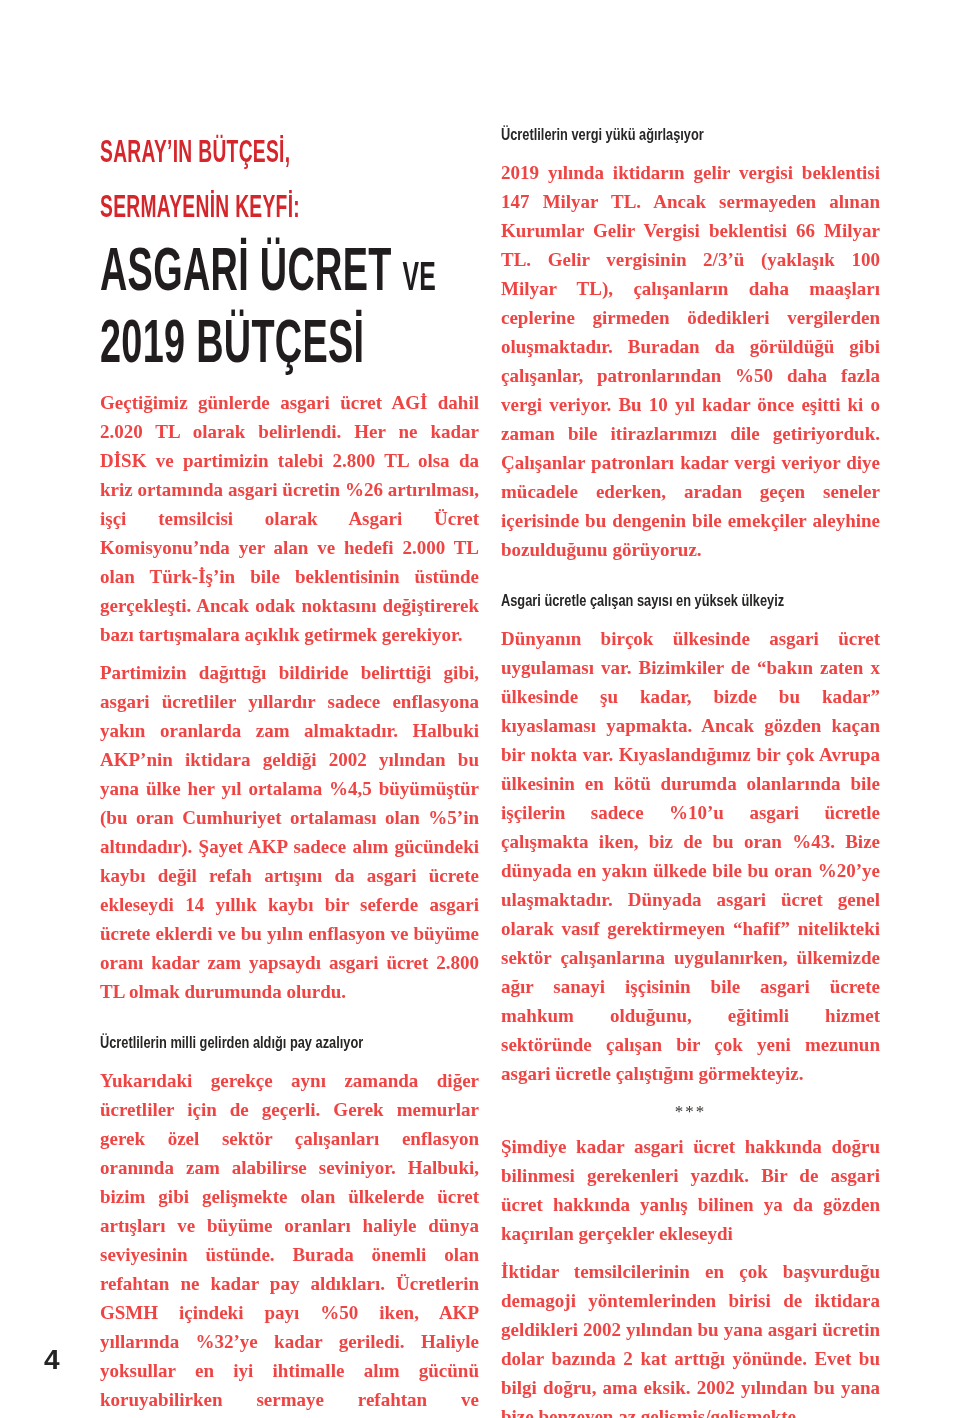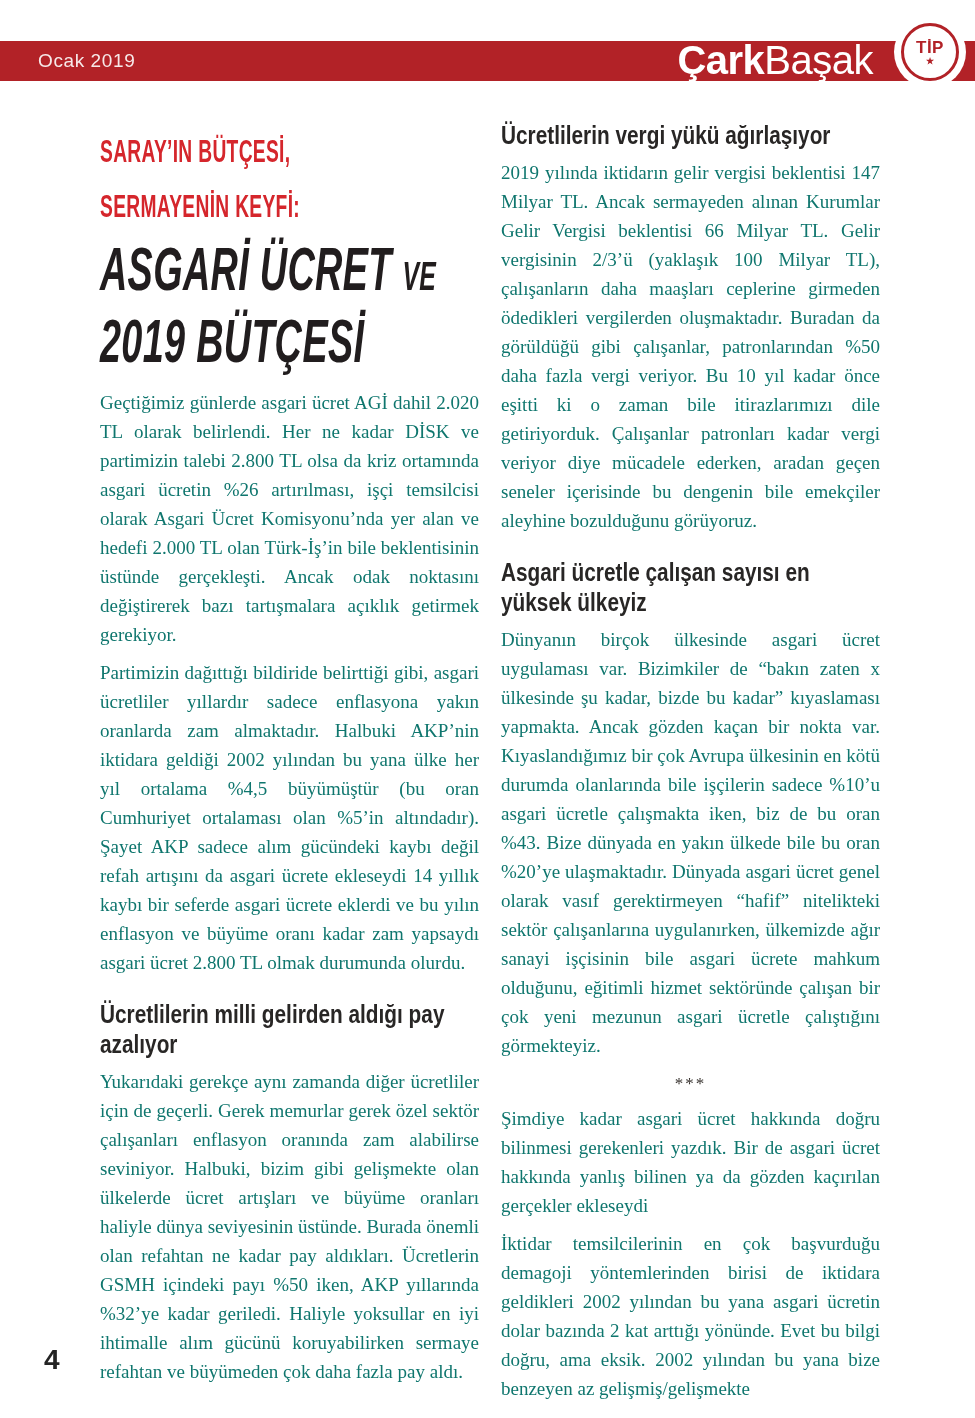--- a/index.html
+++ b/index.html
@@ -106,40 +106,40 @@
     white-space: nowrap;
     letter-spacing: 0.5px;
   }
   .title {
     margin: 3px 0 14px 0;
     color: #211d1e;
     font-family: "Liberation Sans", sans-serif;
     font-weight: 700;
     font-size: 61px;
     line-height: 65px;
-    font-style: italic;
   }
   .title .ve { font-size: 40px; }
 
   .body-para {
     margin: 0 0 9px 0;
-    color: #0f766e;
+    color: #ef4444;
     font-size: 19px;
     line-height: 29px;
     text-align: justify;
     hyphens: auto;
+    font-weight: bold;
     -webkit-hyphens: auto;
   }
 
   .subhead {
     margin: 22px 16px 8px 0;
     color: #282625;
     font-family: "Liberation Sans", sans-serif;
     font-weight: 700;
-    font-size: 26px;
+    font-size: 16px;
     line-height: 30px;
   }
   .subhead .cond-block {
     display: block;
     width: 125%;
     transform: scaleX(0.8);
     transform-origin: 0 0;
   }
   .col-right .subhead:first-child { margin-top: 0; }
 
@@ -159,30 +159,20 @@
     font-family: "Liberation Sans", sans-serif;
     font-weight: 700;
     font-size: 28px;
   }
 </style>
 </head>
 <body>
 
 <div class="page">
 
-  <header class="topbar">
-    <span class="issue">Ocak 2019</span>
-    <div class="brand"><span class="brand-bold">Çark</span><span class="brand-light">Başak</span></div>
-    <div class="logo">
-      <div class="logo-inner">
-        <span class="logo-text">TİP</span>
-        <span class="logo-star">★</span>
-      </div>
-    </div>
-  </header>
 
   <main class="content">
 
     <section class="col col-left">
       <h1 class="kicker">
         <span class="cond">SARAY’IN BÜTÇESİ,</span><br>
         <span class="cond">SERMAYENİN KEYFİ:</span>
       </h1>
       <h2 class="title">
         <span class="cond"><span>ASGARİ ÜCRET</span>&nbsp;<span class="ve">VE</span></span><br>

